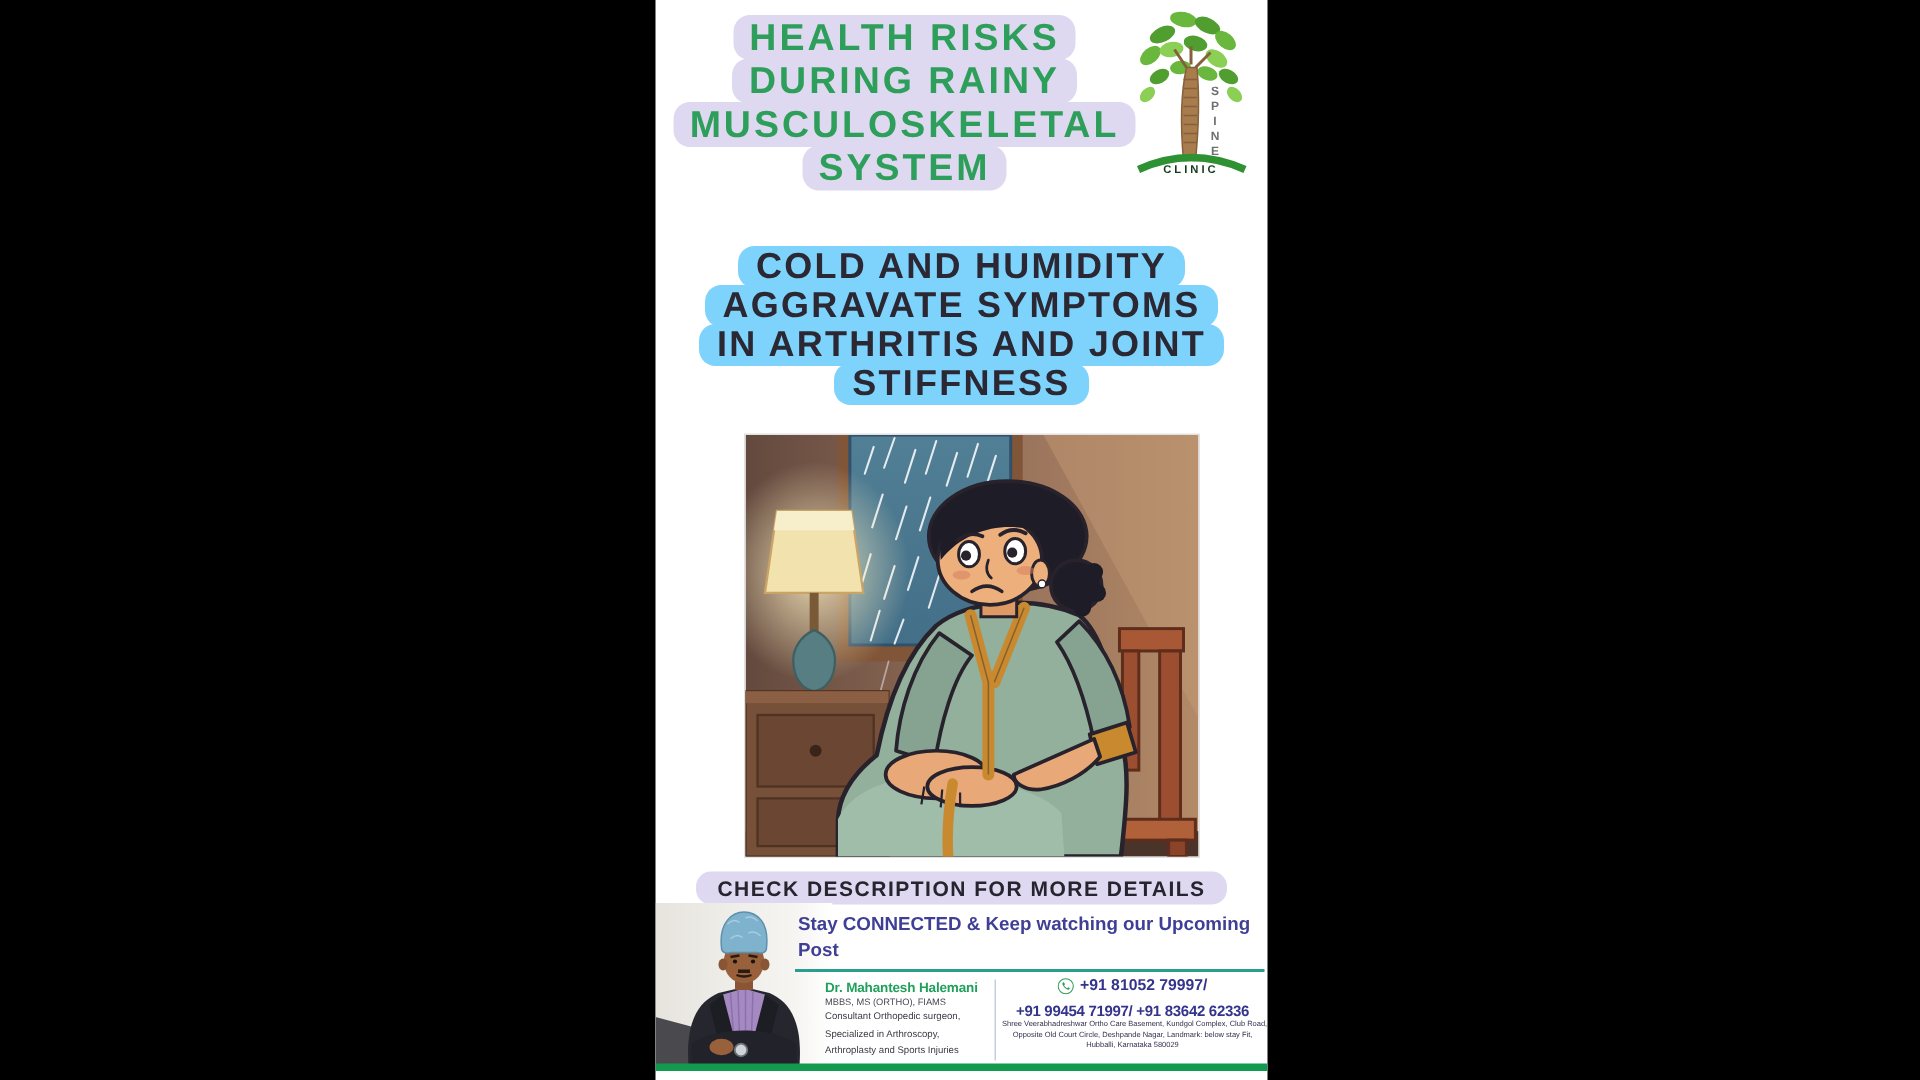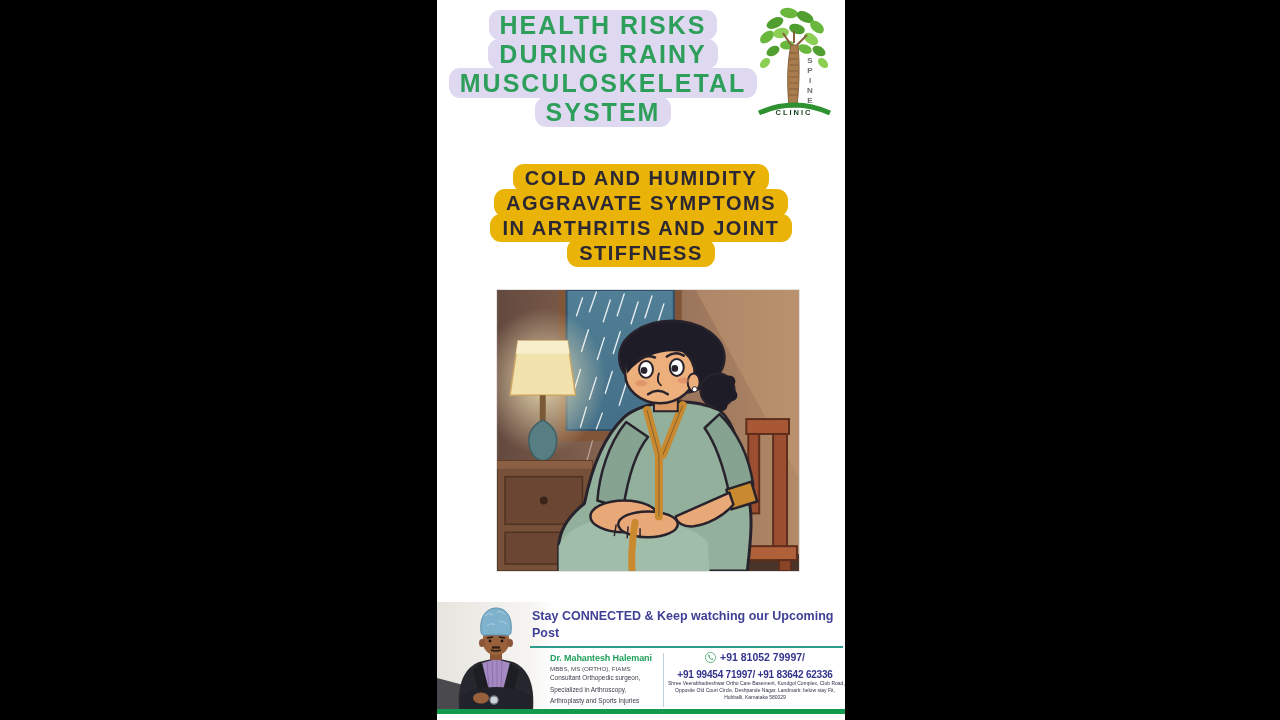--- a/index.html
+++ b/index.html
@@ -9,22 +9,22 @@
 
   
   .title-area{position:absolute;top:13px;left:0;width:332px;text-align:center;z-index:2;}
   .title-line{line-height:26px;}
   .title-line span{display:inline-block;background:#ded9f0;color:#2e9e5b;font-weight:bold;
       font-size:25px;letter-spacing:2px;padding:2px 11px;margin:-3px 0;border-radius:11px;
       white-space:nowrap;}
   
   .subtitle-area{position:absolute;top:167px;left:0;right:0;text-align:center;z-index:2;}
   .subtitle-line{line-height:24px;}
-  .subtitle-line span{display:inline-block;background:#eab308;color:#2b2733;font-weight:bold;
-      font-size:20px;letter-spacing:1.5px;padding:2px 12px;margin:-3px 0;border-radius:11px;
+  .subtitle-line span{display:inline-block;background:#7dd3fc;color:#2b2733;font-weight:bold;
+      font-size:24px;letter-spacing:1.5px;padding:2px 12px;margin:-3px 0;border-radius:11px;
       white-space:nowrap;}
 
   .logo{position:absolute;top:5px;right:12px;width:80px;height:122px;z-index:3;}
 
   .illustration{position:absolute;top:289px;left:59px;width:304px;height:283px;
       border:1px solid #e2e2e2;box-sizing:border-box;}
 
   .check-pill-row{position:absolute;top:581px;left:0;right:0;text-align:center;}
   .check-pill-row span{display:inline-block;background:#ded9f0;color:#26242e;font-weight:bold;
       font-size:14px;letter-spacing:1px;padding:3px 14px;border-radius:10px;white-space:nowrap;}
@@ -224,20 +224,23 @@
         <ellipse cx="181" cy="78" rx="7" ry="8.5" fill="#ffffff" stroke="#27222b" stroke-width="2"></ellipse>
         <circle cx="148" cy="81" r="3.4" fill="#27222b"></circle>
           <circle cx="179" cy="79" r="3.4" fill="#27222b"></circle>
         <path d="M163,84 Q 160,92 165,96" stroke="#27222b" stroke-width="1.8" fill="none" stroke-linecap="round"></path>
         <path d="M152,105 Q 162,98 172,105" stroke="#27222b" stroke-width="2.4" fill="none" stroke-linecap="round"></path>
         <ellipse cx="145" cy="94" rx="6" ry="3" fill="#d77f5f" opacity="0.55"></ellipse>
         <ellipse cx="188" cy="91" rx="6" ry="3" fill="#d77f5f" opacity="0.55"></ellipse>
       </g>
     </svg>
 
+    <div class="check-pill-row">
+      <span>CHECK DESCRIPTION FOR MORE DETAILS</span>
+    </div>
 
     <svg class="doctor-photo" viewBox="0 0 118 108">
       <defs>
         <linearGradient id="dbg" x1="0" y1="0" x2="1" y2="0">
           <stop offset="0" stop-color="#e7e4de"></stop>
             <stop offset="0.8" stop-color="#f6f5f2"></stop>
           <stop offset="1" stop-color="#ffffff"></stop>
         </linearGradient>
       </defs>
       <rect x="0" y="0" width="118" height="108" fill="url(#dbg)"></rect>

